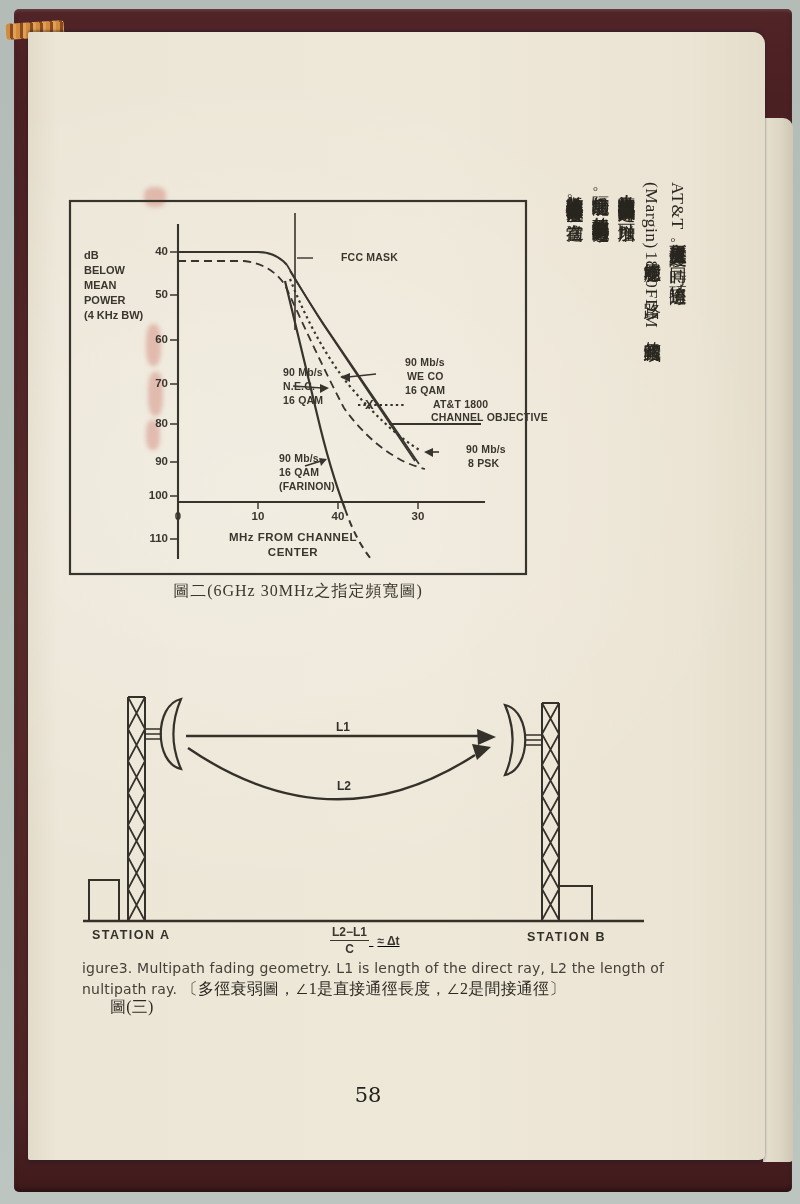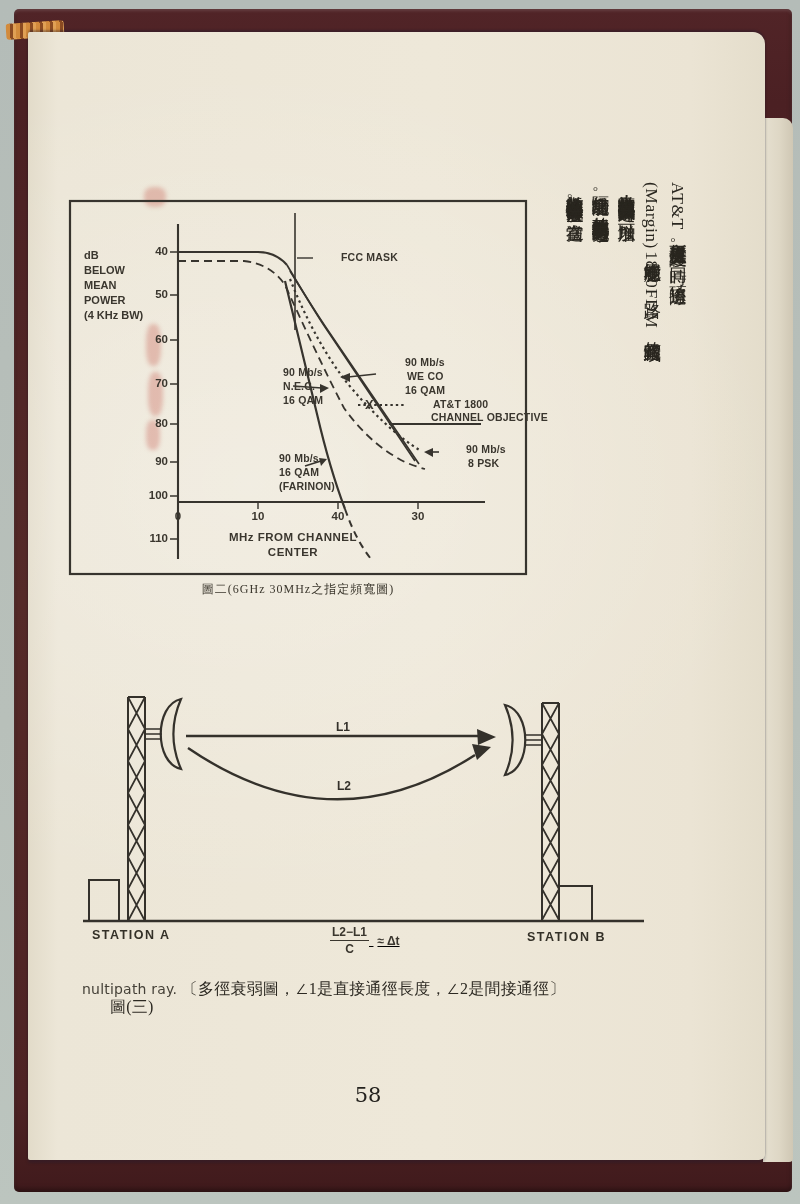--- a/index.html
+++ b/index.html
@@ -41,21 +41,21 @@
   #vtext{
     position:absolute;left:533px;top:150px;height:436px;
     writing-mode:vertical-rl;text-orientation:mixed;
     font-family:"Liberation Serif",serif;font-size:17.5px;line-height:25.8px;
     letter-spacing:.5px;color:#29261f;
   }
   #vtext p{margin:0;}
   .cap{position:absolute;font-family:"DejaVu Sans",sans-serif;font-size:14px;color:#454138;letter-spacing:.2px;white-space:nowrap;}
   .capcn{font-family:"Liberation Serif",serif;font-size:16px;color:#2c2922;}
   .fig2cap{position:absolute;left:95px;top:549px;width:350px;text-align:center;
-    font-family:"Liberation Serif",serif;font-size:12px;color:#3a362c;letter-spacing:1px;}
+    font-family:"Liberation Serif",serif;font-size:16px;color:#3a362c;letter-spacing:1px;}
   .station{position:absolute;font:bold 12.5px "Liberation Sans",sans-serif;color:#333027;letter-spacing:1.5px;}
   .raylbl{position:absolute;font:bold 12px "Liberation Sans",sans-serif;color:#33302a;}
   .frac{display:inline-block;text-align:center;vertical-align:middle;font:bold 12px "Liberation Sans",sans-serif;color:#3a362e;}
   .frac .num{display:block;border-bottom:1.5px solid #3a362e;padding:0 2px 1px;}
   .frac .den{display:block;padding-top:1px;}
   .stain{position:absolute;background:rgba(186,52,38,.26);filter:blur(2px);border-radius:40%;}
   #pagenum{position:absolute;left:300px;top:1051px;width:80px;text-align:center;
     font-family:"DejaVu Serif",serif;font-size:21px;color:#24221e;}
 </style>
 </head>
@@ -200,20 +200,21 @@
   <span class="station" style="left:499px;top:898px;">STATION B</span>
 
   <div class="abs" style="left:302px;top:893px;text-decoration:underline;">
     <span class="frac">
       <span class="num">L2−L1</span>
       <span class="den">C</span>
     </span>
     <span style="font:bold 12px 'Liberation Sans',sans-serif;color:#3a362e;vertical-align:middle;padding-left:4px;">≈ Δt</span>
   </div>
 
+  <div class="cap" style="left:54px;top:928px;">igure3. Multipath fading geometry. L1 is length of the direct ray, L2 the length of</div>
   <div class="cap" style="left:54px;top:947px;">
     <span>nultipath ray.</span>
     <span class="capcn">〔多徑衰弱圖，∠1是直接通徑長度，∠2是間接通徑〕</span>
   </div>
   <div class="cap capcn" style="left:82px;top:965px;">圖(三)</div>
 
   <div id="pagenum">58</div>
 </div>
 
 </body></html>

